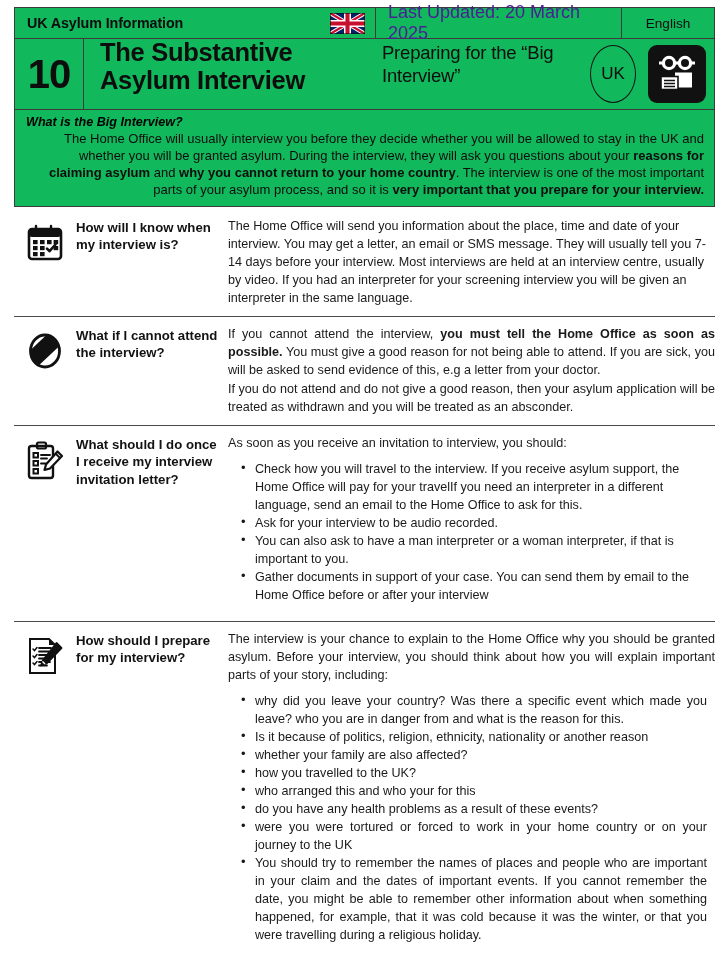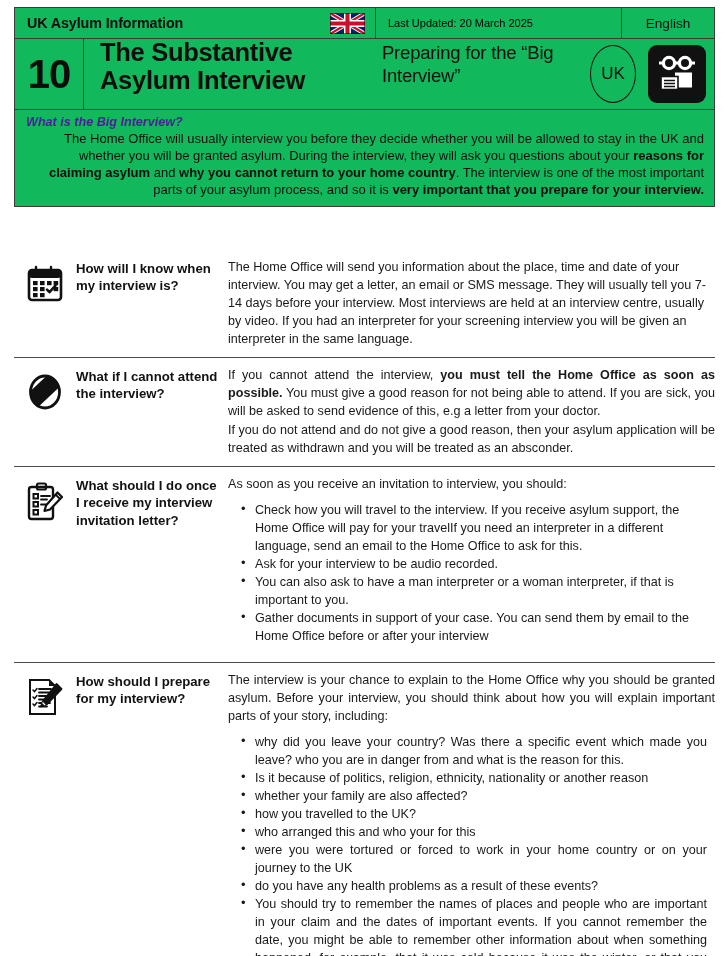--- a/index.html
+++ b/index.html
@@ -55,22 +55,22 @@
   .flag {
     width: 35px;
     height: 21px;
     display: block;
   }
   .hdr-date-cell {
     flex: 1 1 auto;
     display: flex;
     align-items: center;
     padding-left: 12px;
-    font-size: 11px;
-    color: #000000;
+    font-size: 18px;
+    color: #4c1d95;
     border-right: 1.6px solid #3b3b3b;
   }
   .hdr-lang-cell {
     flex: 0 0 92px;
     display: flex;
     align-items: center;
     justify-content: center;
     font-size: 13.6px;
     color: #0d0d0d;
   }
@@ -149,42 +149,42 @@
     border: 1.6px solid #3b3b3b;
     border-top: none;
     background: #12b85c;
     padding: 5px 10px 7px 11px;
     box-sizing: border-box;
   }
   .intro-title {
     font-style: italic;
     font-weight: bold;
     font-size: 12.6px;
-    color: #4c1d95;
+    color: #000000;
     margin-bottom: 1px;
   }
   .intro-body {
     font-size: 13px;
     line-height: 1.32;
     color: #0d0d0d;
     text-align: right;
   }
   .intro-body b { font-weight: bold; }
 
   
   .sections {
     margin: 0 11px 0 14px;
   }
   .sec {
     display: flex;
     align-items: flex-start;
     border-top: 1.4px solid #4a4a4a;
     padding: 8px 0 9px 0;
   }
-  .sec.first { border-top: none; padding-top: 10px; margin-top: 41px; }
+  .sec.first { border-top: none; padding-top: 10px; }
   .sec-icon {
     flex: 0 0 62px;
     display: flex;
     justify-content: center;
     padding-top: 6px;
   }
   .sec-q {
     flex: 0 0 152px;
     font-weight: bold;
     font-size: 13.2px;
@@ -368,22 +368,22 @@
       </div>
       <div class="sec-q">How should I prepare for my interview?</div>
       <div class="sec-a just">
         <p>The interview is your chance to explain to the Home Office why you should be granted asylum. Before your interview, you should think about how you will explain important parts of your story, including:</p>
         <ul>
           <li>why did you leave your country? Was there a specific event which made you leave? who you are in danger from and what is the reason for this.</li>
           <li>Is it because of politics, religion, ethnicity, nationality or another reason</li>
           <li>whether your family are also affected?</li>
           <li>how you travelled to the UK?</li>
           <li>who arranged this and who your for this</li>
+          <li>do you have any health problems as a result of these events?</li>
           <li>were you were tortured or forced to work in your home country or on your journey to the UK</li>
-          <li>do you have any health problems as a result of these events?</li>
           <li>You should try to remember the names of places and people who are important in your claim and the dates of important events. If you cannot remember the date, you might be able to remember other information about when something happened, for example, that it was cold because it was the winter, or that you were travelling during a religious holiday.</li>
         </ul>
         <p>You can prepare for the interview by practising answers to letter questions by writing them down or speaking out loud.</p>
       </div>
     </div>
 
   </div>
 </div>
 
 </body></html>

